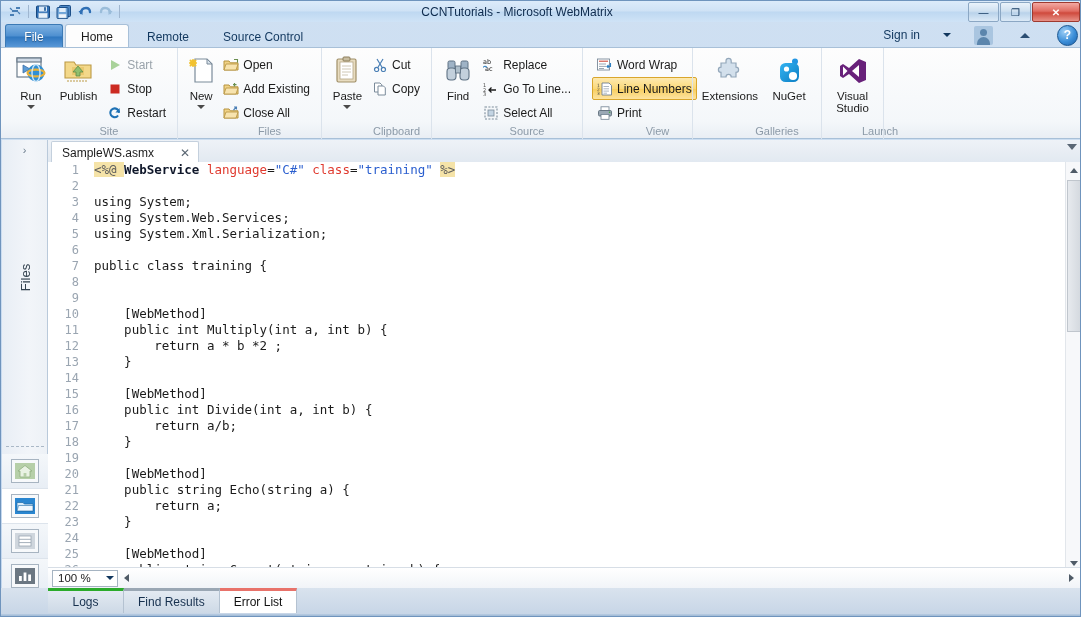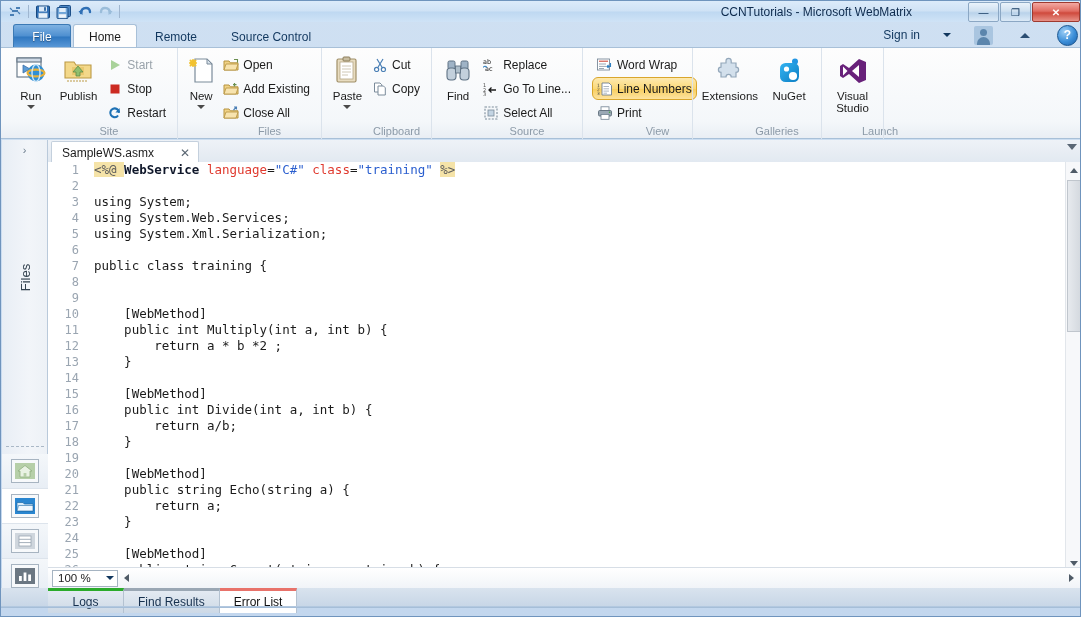--- a/index.html
+++ b/index.html
@@ -48,21 +48,21 @@
     display: flex; align-items: center; justify-content: center;
     border-radius: 2px;
   }
   .qat-sep {
     width: 1px; height: 13px;
     background: #9fb6d0;
     margin: 0 2px;
   }
   .title-text {
     flex: 1;
-    text-align: right;
+    text-align: center;
     font-size: 12px;
     color: #0d2a4d;
     padding-right: 170px;
     white-space: nowrap;
     overflow: hidden;
   }
   .winbtns {
     position: absolute;
     right: 2px; top: 1px;
     display: flex;
@@ -87,21 +87,21 @@
   
   .tabbar {
     position: absolute;
     left: 0; top: 21px;
     width: 1081px; height: 26px;
     display: flex;
     align-items: flex-end;
   }
   .file-tab {
     width: 56px; height: 23px;
-    margin-left: 12px;
+    margin-left: 4px;
     background: linear-gradient(to bottom, #7fb2e2 0%, #4e8fd0 48%, #2f77c0 52%, #5d9bd9 100%);
     border: 1px solid #3c7ab5;
     border-bottom: none;
     border-radius: 3px 3px 0 0;
     color: #fff;
     font-size: 12px;
     display: flex; align-items: center; justify-content: center;
     text-shadow: 0 1px 1px rgba(0,0,0,.35);
   }
   .rtab {
@@ -248,21 +248,20 @@
     font-size: 12px;
     color: #1b1b1b;
     border: 1px solid transparent;
     border-radius: 2px;
     white-space: nowrap;
   }
   .small-btn.disabled { color: #9aa3ab; }
   .small-btn.toggled {
     background: linear-gradient(to bottom, #fde9b0 0%, #fbd979 50%, #f8cd5c 51%, #fde3a0 100%);
     border-color: #d9a62c;
-    border-radius: 6px;
   }
   .sico { width: 16px; height: 16px; display:flex; align-items:center; justify-content:center; flex:0 0 16px;}
 
   
   .sidebar {
     position: absolute;
     left: 1px; top: 139px;
     width: 46px; height: 448px;
     background: linear-gradient(to right, #e8eef5 0%, #f2f5f9 60%, #edf1f6 100%);
     border-right: 1px solid #b9c9da;
@@ -432,21 +431,21 @@
     font-size: 11.5px;
     color: #1b1b1b;
   }
   .hsb-left { width: 16px; display:flex; align-items:center; justify-content:center; }
   .hsb-right { position:absolute; right: 2px; display:flex; align-items:center; justify-content:center; width:16px;}
 
   
   .bottombar {
     position: absolute;
     left: 0; top: 587px;
-    width: 1079px; height: 20px;
+    width: 1079px; height: 28px;
     background: linear-gradient(to bottom, #d9e3ee, #c6d5e6);
     box-sizing: border-box;
   }
   .btabs {
     position: absolute;
     left: 47px; top: 0;
     display: flex;
     align-items: flex-start;
     height: 28px;
   }

